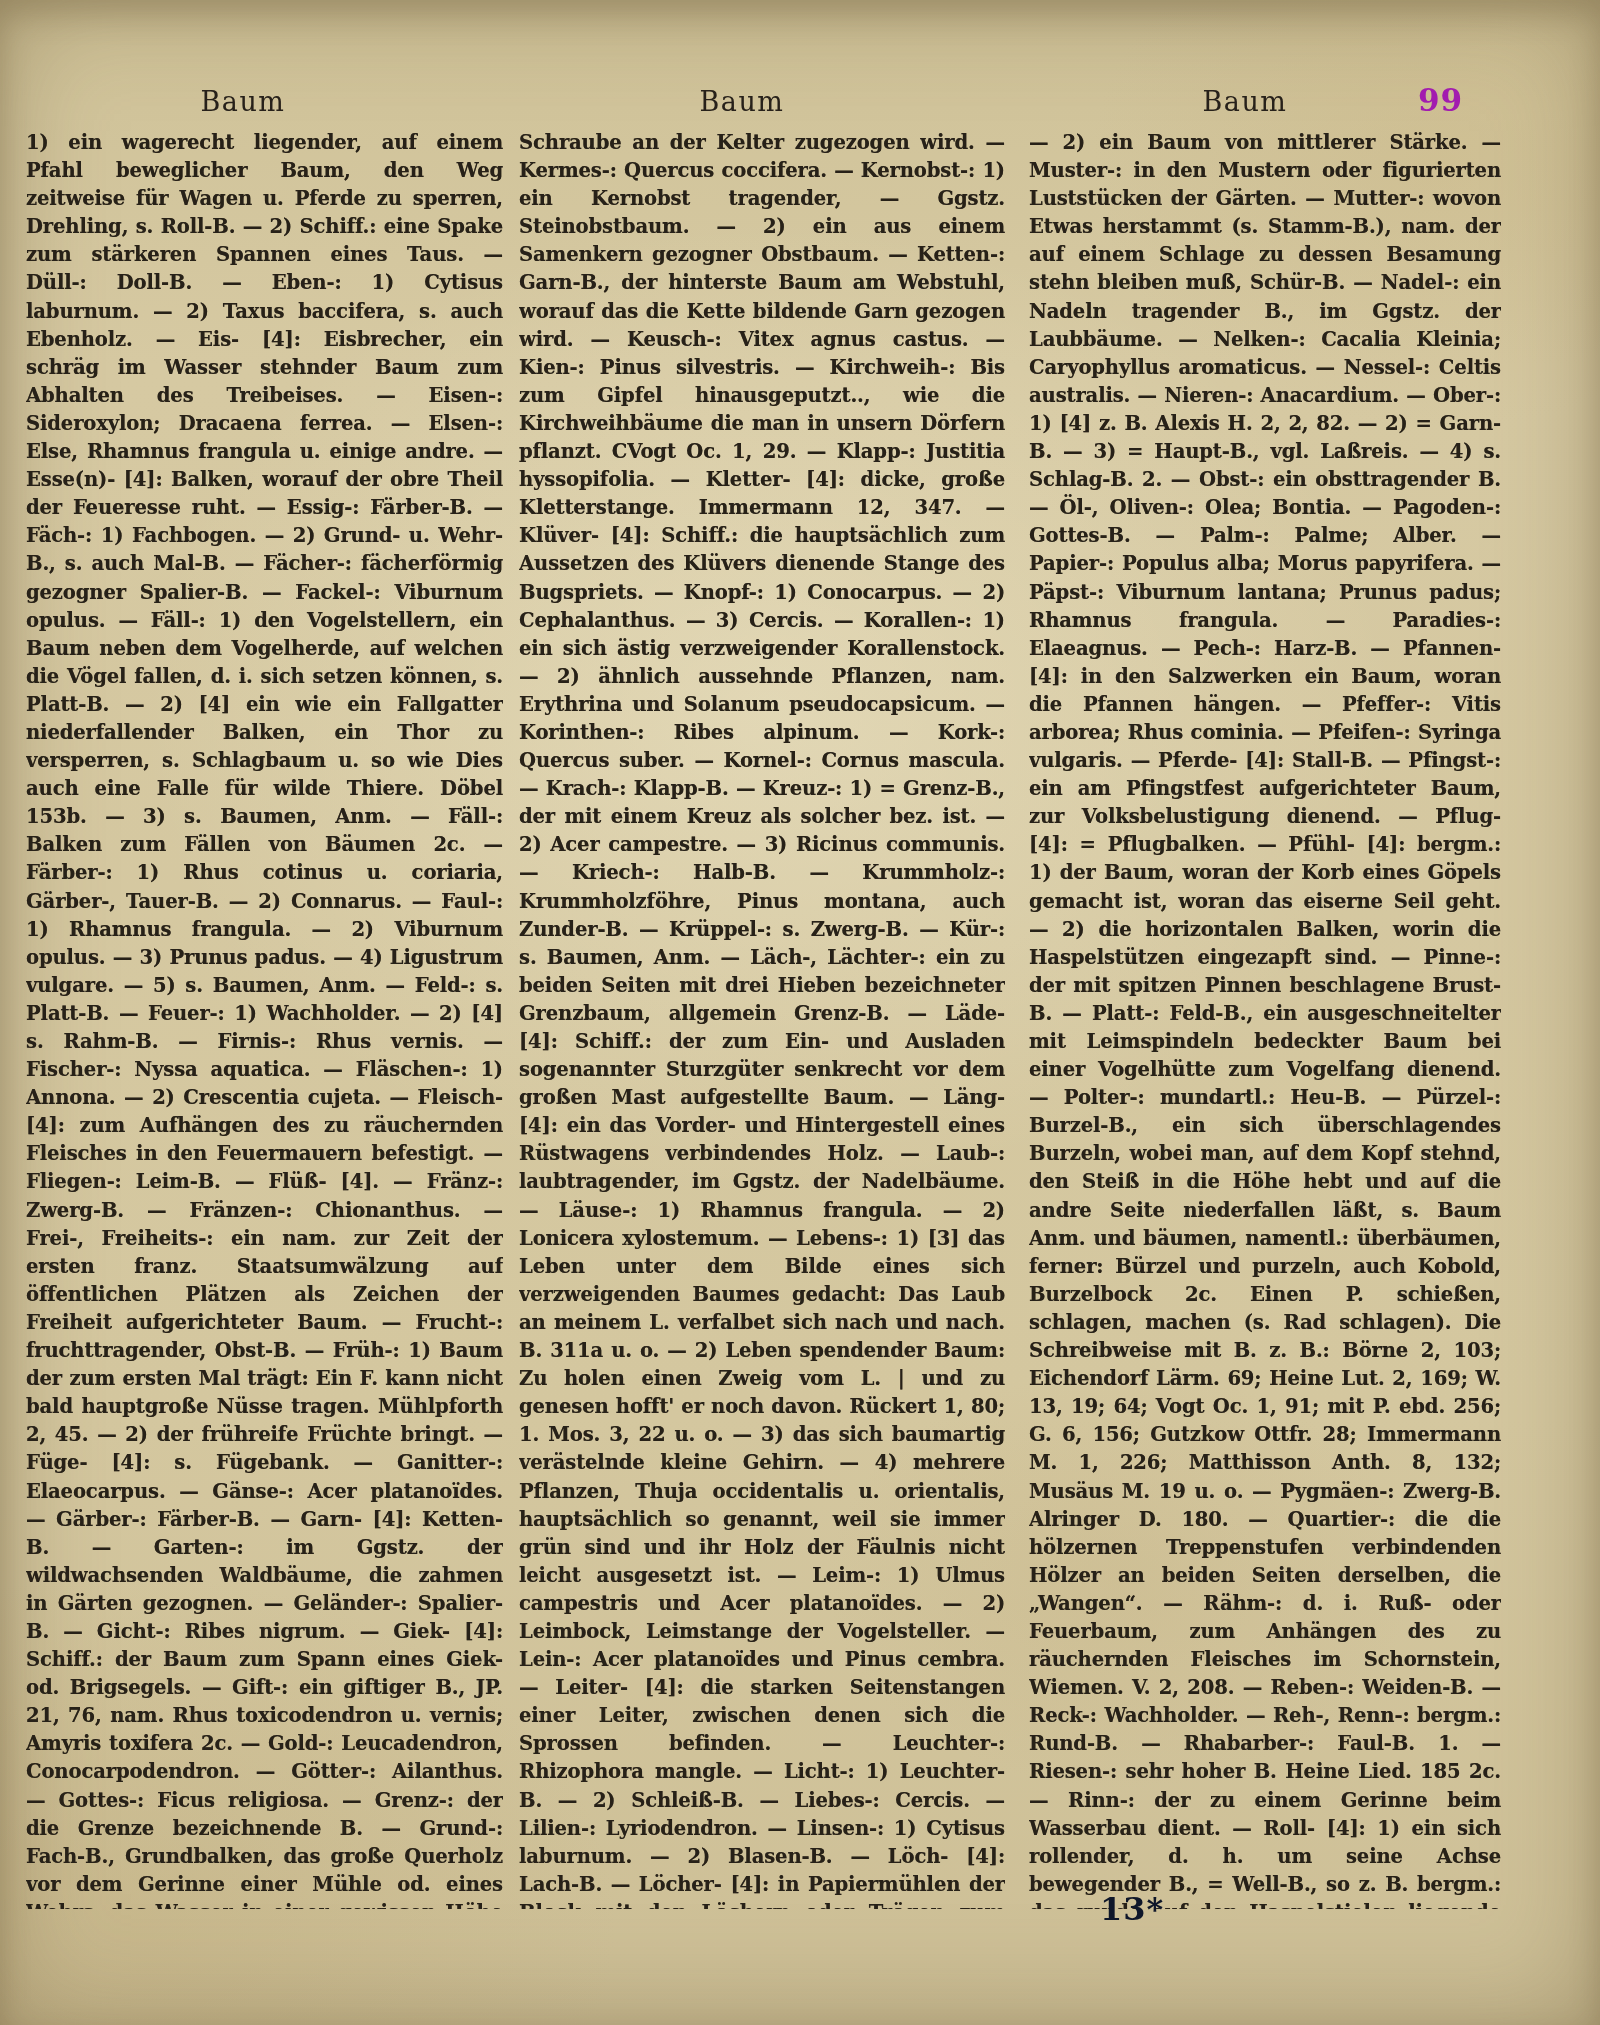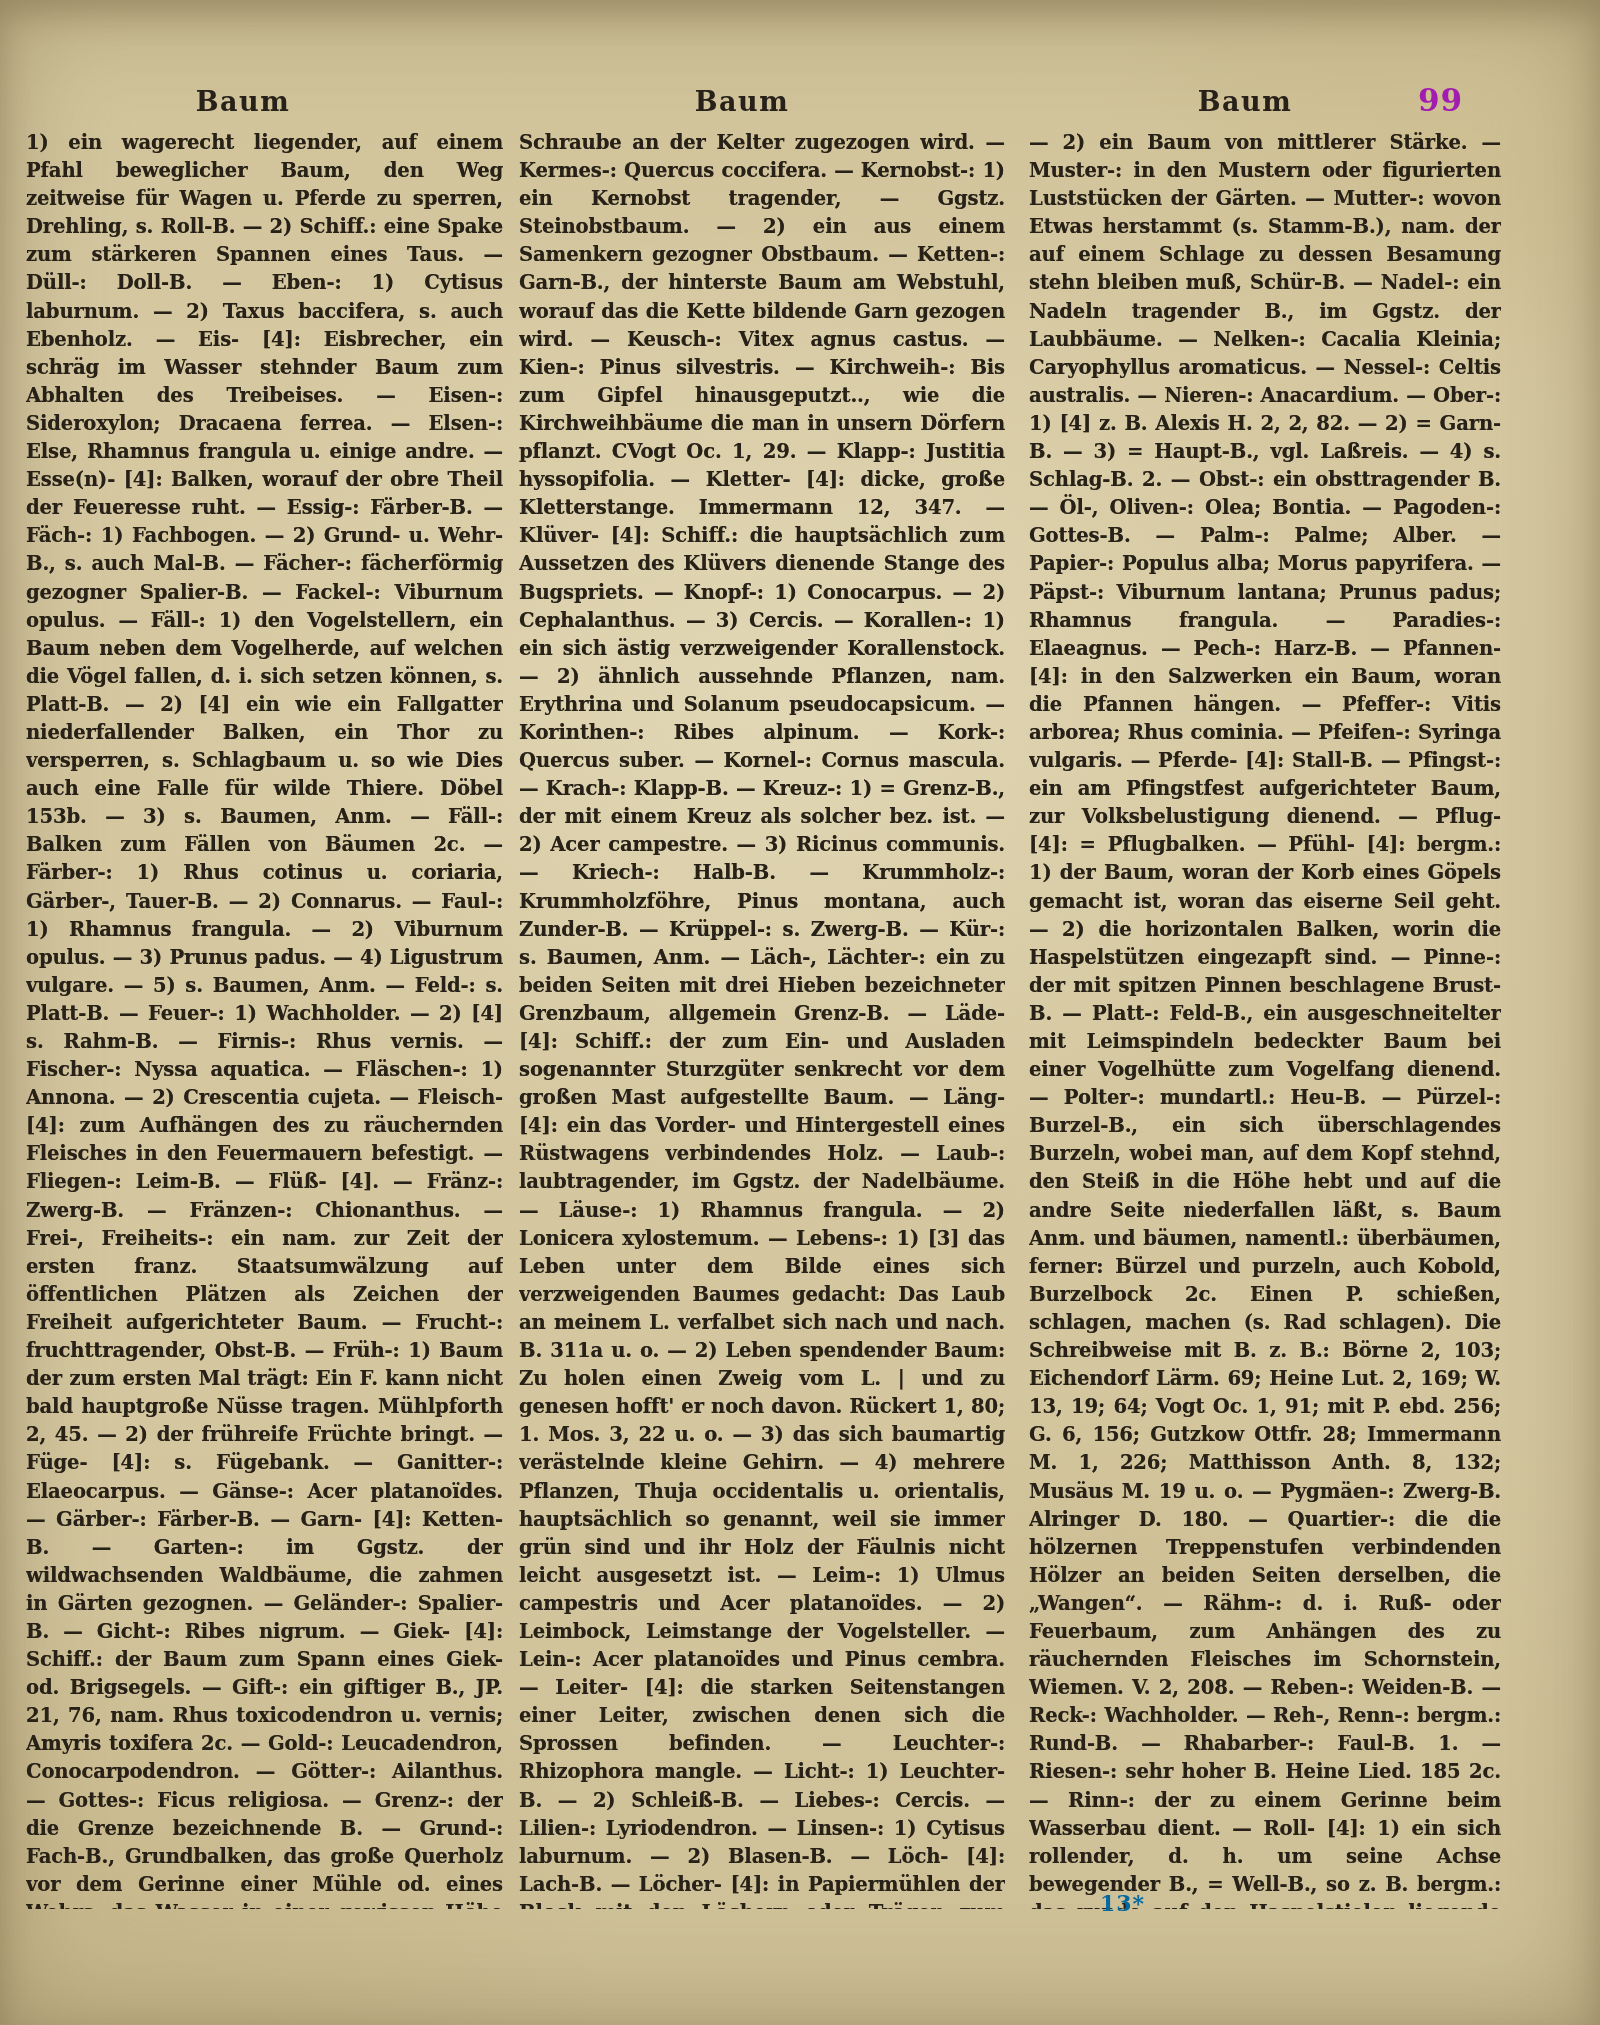--- a/index.html
+++ b/index.html
@@ -14,21 +14,21 @@
     background:
       radial-gradient(ellipse 900px 700px at 48% 35%, rgba(255,250,228,0.30), rgba(255,250,228,0) 70%),
       radial-gradient(ellipse 500px 380px at 90% 8%, rgba(200,180,130,0.35), rgba(200,180,130,0) 70%),
       radial-gradient(ellipse 700px 500px at 8% 95%, rgba(185,165,115,0.30), rgba(185,165,115,0) 70%),
       radial-gradient(ellipse 420px 300px at 70% 78%, rgba(193,173,125,0.25), rgba(193,173,125,0) 70%),
       linear-gradient(180deg,#cfc298 0%, #d6c9a2 18%, #d4c79f 70%, #cdbf96 100%);
     box-shadow: inset 0 0 110px rgba(96,78,44,.38), inset 0 14px 30px rgba(90,72,40,.28);
   }
   .running-head{
     position:absolute;top:86px;transform:translateX(-50%);
-    font-size:27px;font-weight:bold;letter-spacing:1.5px;
+    font-size:27px;font-weight:normal;letter-spacing:1.5px;
     color:#27211a;
   }
   .page-number{
     position:absolute;top:82px;left:1418px;
     font-size:31px;font-weight:bold;letter-spacing:1px;color:#a21caf;
   }
   .col{
     position:absolute;top:129px;height:1780px;overflow:hidden;
     font-size:19.6px;line-height:28.1px;
     text-align:justify;
@@ -36,21 +36,21 @@
     letter-spacing:-0.15px;
     word-spacing:0.5px;
     color:#272118;
     text-shadow:0 0 .5px rgba(40,32,20,.55);
   }
   .col-1{left:26px;width:477px;}
   .col-2{left:519px;width:486px;}
   .col-3{left:1029px;width:472px;}
   .signature-mark{
     position:absolute;top:1890px;left:1100px;
-    font-size:22px;font-weight:bold;letter-spacing:1px;color:#0369a1;
+    font-size:32px;font-weight:bold;letter-spacing:1px;color:#0f172a;
   }
 </style>
 </head>
 <body>
 
 <div class="paper"></div>
 
 <div class="running-head" style="left:243px">Baum</div>
 <div class="running-head" style="left:742px">Baum</div>
 <div class="running-head" style="left:1245px">Baum</div>

